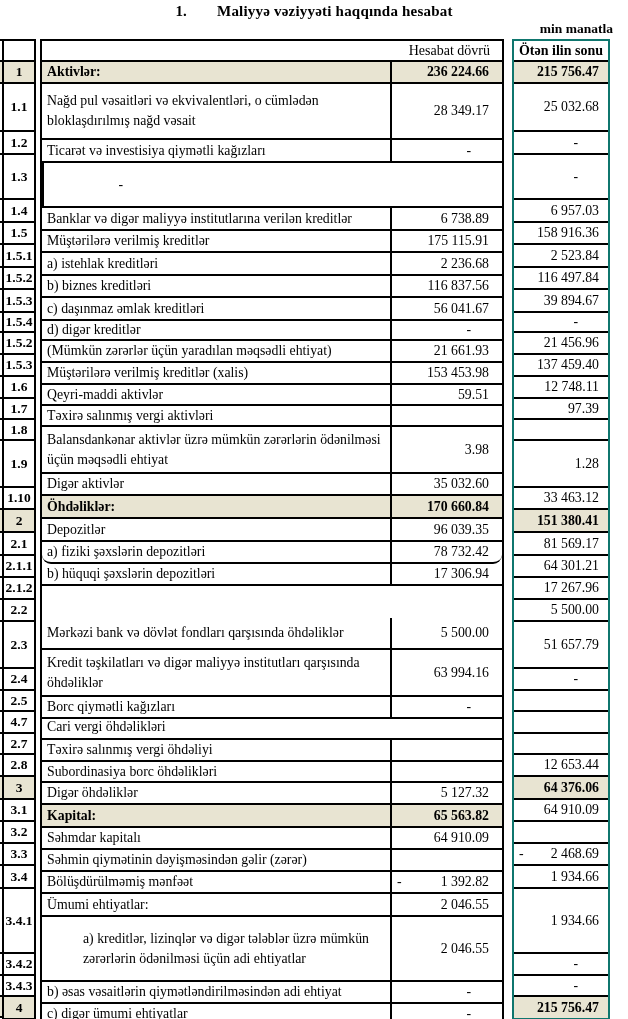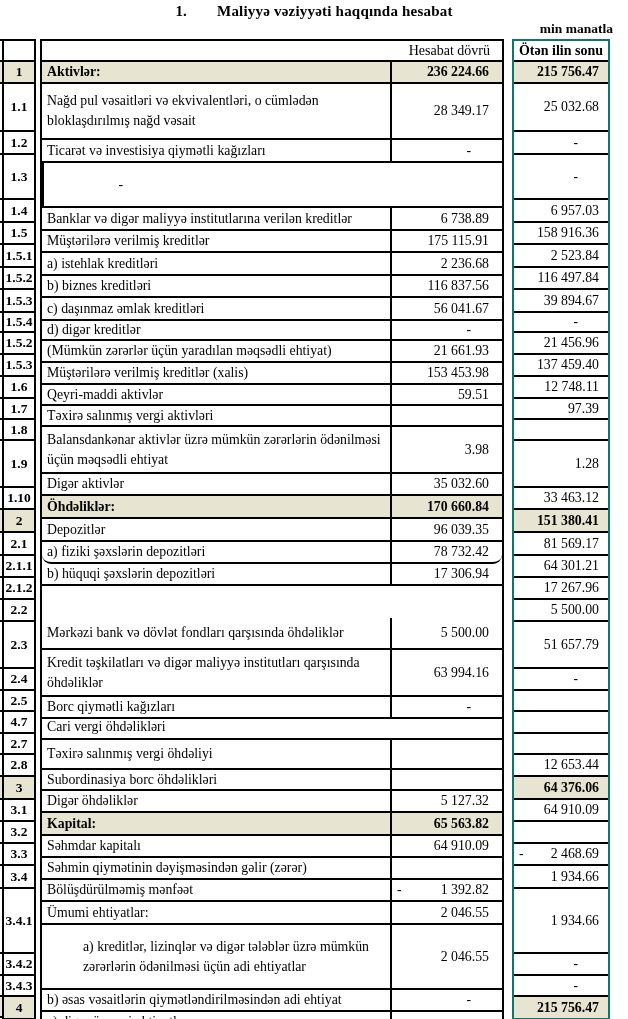--- a/index.html
+++ b/index.html
@@ -193,21 +193,21 @@
           <div class="v1">63 994.16</div>
         </div>
         <div class="cell rowB" style="height: 22px;">
           <div class="desc">Borc qiymətli kağızları</div>
           <div class="v1 dashcell">-</div>
         </div>
         <div class="cell rowB" style="height: 21px; align-items: flex-end;">
           <div class="desc">Cari vergi öhdəlikləri</div>
           <div class="v1"></div>
         </div>
-        <div class="cell rowB" style="height: 30px;">
+        <div class="cell rowB" style="height: 22px;">
           <div class="desc">Təxirə salınmış vergi öhdəliyi</div>
           <div class="v1"></div>
         </div>
         <div class="cell rowB" style="height: 21px;">
           <div class="desc">Subordinasiya borc öhdəlikləri</div>
           <div class="v1"></div>
         </div>
         <div class="cell rowB" style="height: 22px;">
           <div class="desc">Digər öhdəliklər</div>
           <div class="v1">5 127.32</div>

